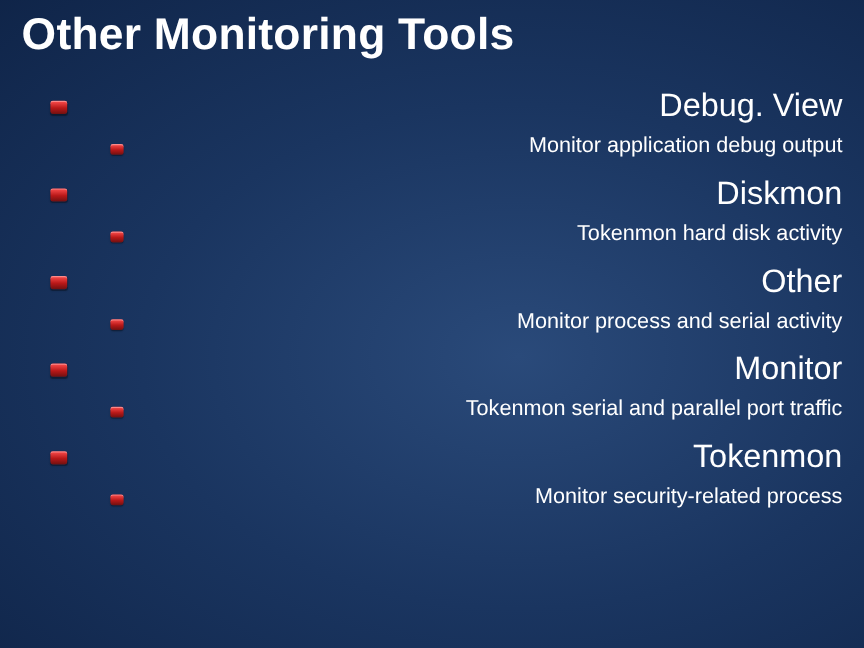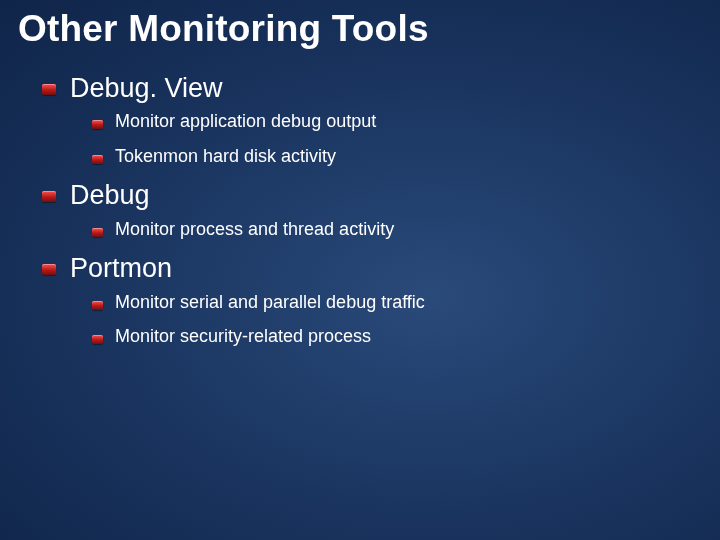--- a/index.html
+++ b/index.html
@@ -54,59 +54,67 @@
   .bullet2 {
     width: 11px;
     height: 9px;
     margin-top: 10px;
     margin-right: 12px;
     flex-shrink: 0;
     background: linear-gradient(to bottom, #ff5050 0%, #b81818 55%, #701010 100%);
     border-radius: 2px;
     box-shadow: inset 0 1px 0 rgba(255,255,255,0.35), 0 1px 1px rgba(0,0,0,0.4);
   }
-  .txt { flex: 1; }
+  .txt { flex: 1; text-align: right; }
 </style>
 </head>
 <body>
 
 <div class="slide">
 
   <h1 class="title">Other Monitoring Tools</h1>
 
   <div class="level1">
     <div class="bullet1"></div>
     <div class="txt">Debug. View</div>
   </div>
   <div class="level2">
     <div class="bullet2"></div>
     <div class="txt">Monitor application debug output</div>
   </div>
 
+  <div class="level1">
+    <div class="bullet1"></div>
+    <div class="txt">Diskmon</div>
+  </div>
   <div class="level2">
     <div class="bullet2"></div>
     <div class="txt">Tokenmon hard disk activity</div>
   </div>
 
   <div class="level1">
     <div class="bullet1"></div>
-    <div class="txt">Debug</div>
+    <div class="txt">Other</div>
   </div>
   <div class="level2">
     <div class="bullet2"></div>
-    <div class="txt">Monitor process and thread activity</div>
+    <div class="txt">Monitor process and serial activity</div>
   </div>
 
   <div class="level1">
     <div class="bullet1"></div>
-    <div class="txt">Portmon</div>
+    <div class="txt">Monitor</div>
   </div>
   <div class="level2">
     <div class="bullet2"></div>
-    <div class="txt">Monitor serial and parallel debug traffic</div>
+    <div class="txt">Tokenmon serial and parallel port traffic</div>
   </div>
 
+  <div class="level1">
+    <div class="bullet1"></div>
+    <div class="txt">Tokenmon</div>
+  </div>
   <div class="level2">
     <div class="bullet2"></div>
     <div class="txt">Monitor security-related process</div>
   </div>
 
 </div>
 
 </body></html>

